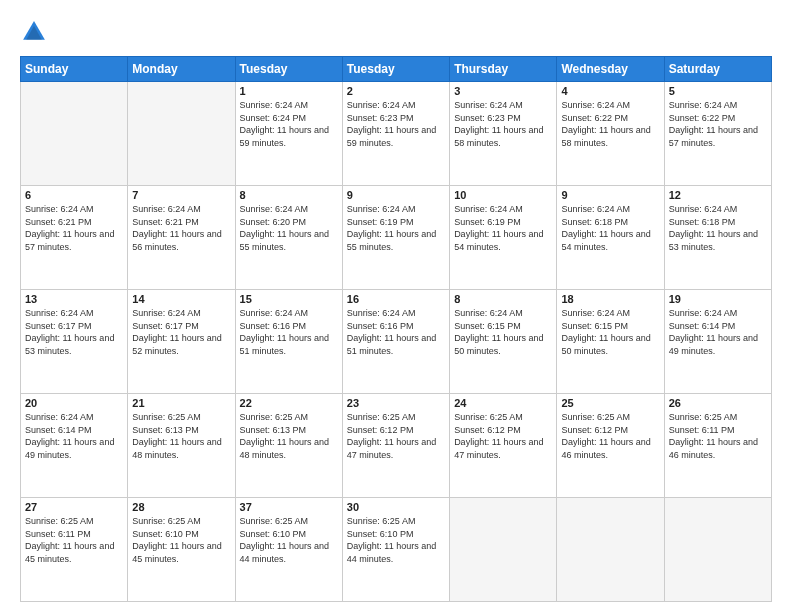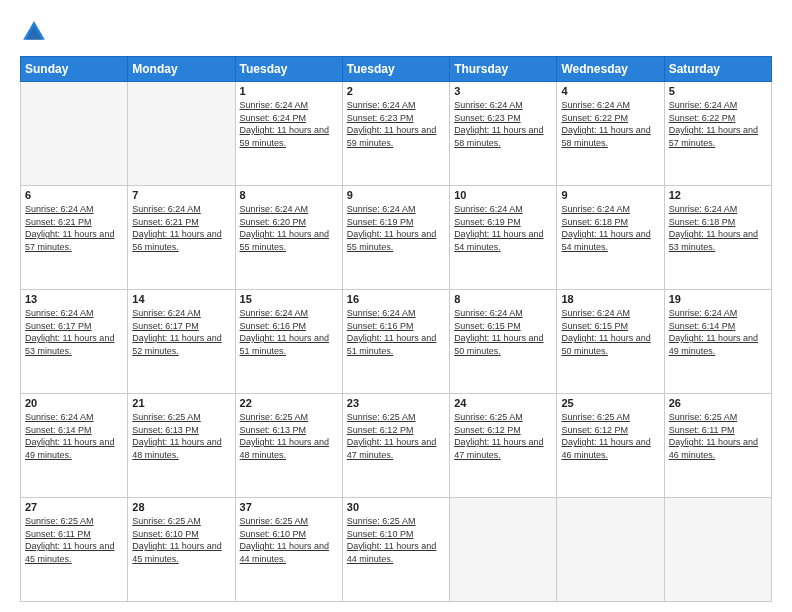--- a/index.html
+++ b/index.html
@@ -92,21 +92,20 @@
       font-size: 11px;
       font-weight: bold;
       color: #222;
       display: block;
       margin-bottom: 2px;
     }
     .day-info {
       font-size: 9px;
       color: #333;
       line-height: 1.4;
-      text-decoration: underline;
     }
   </style>
 </head>
 <body>
 
 <div class="page">
   <div class="header">
     <div class="logo">
       <svg class="logo-icon" viewBox="0 0 36 36">
         <polygon points="18,4 32,28 4,28" fill="#2980d9"></polygon>

